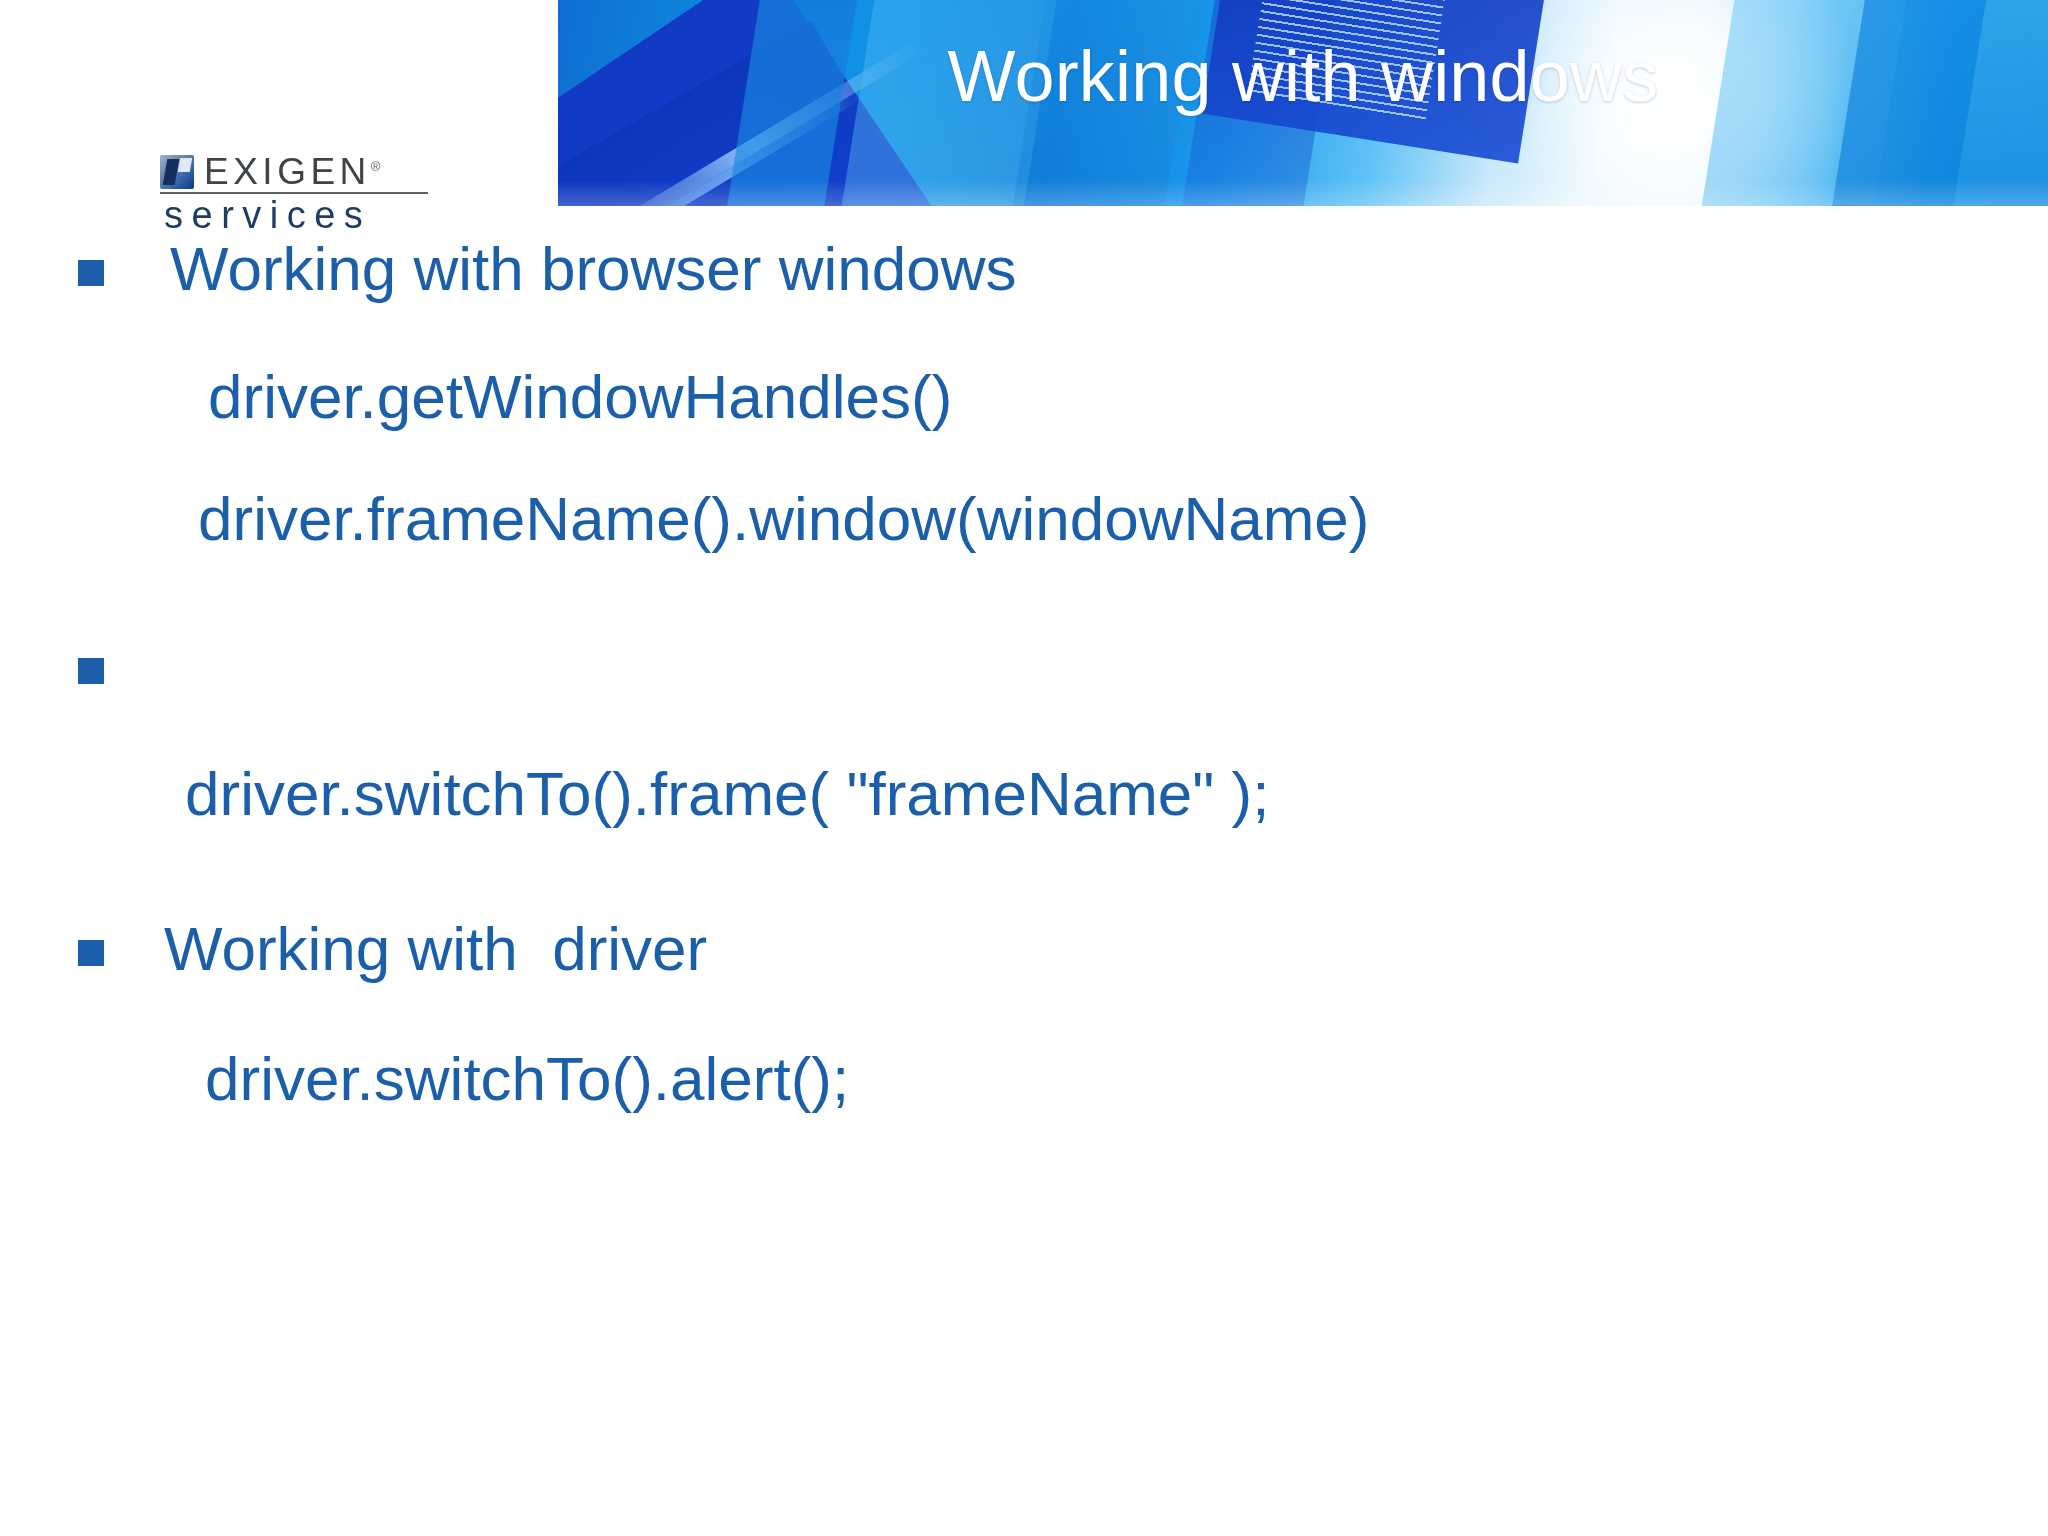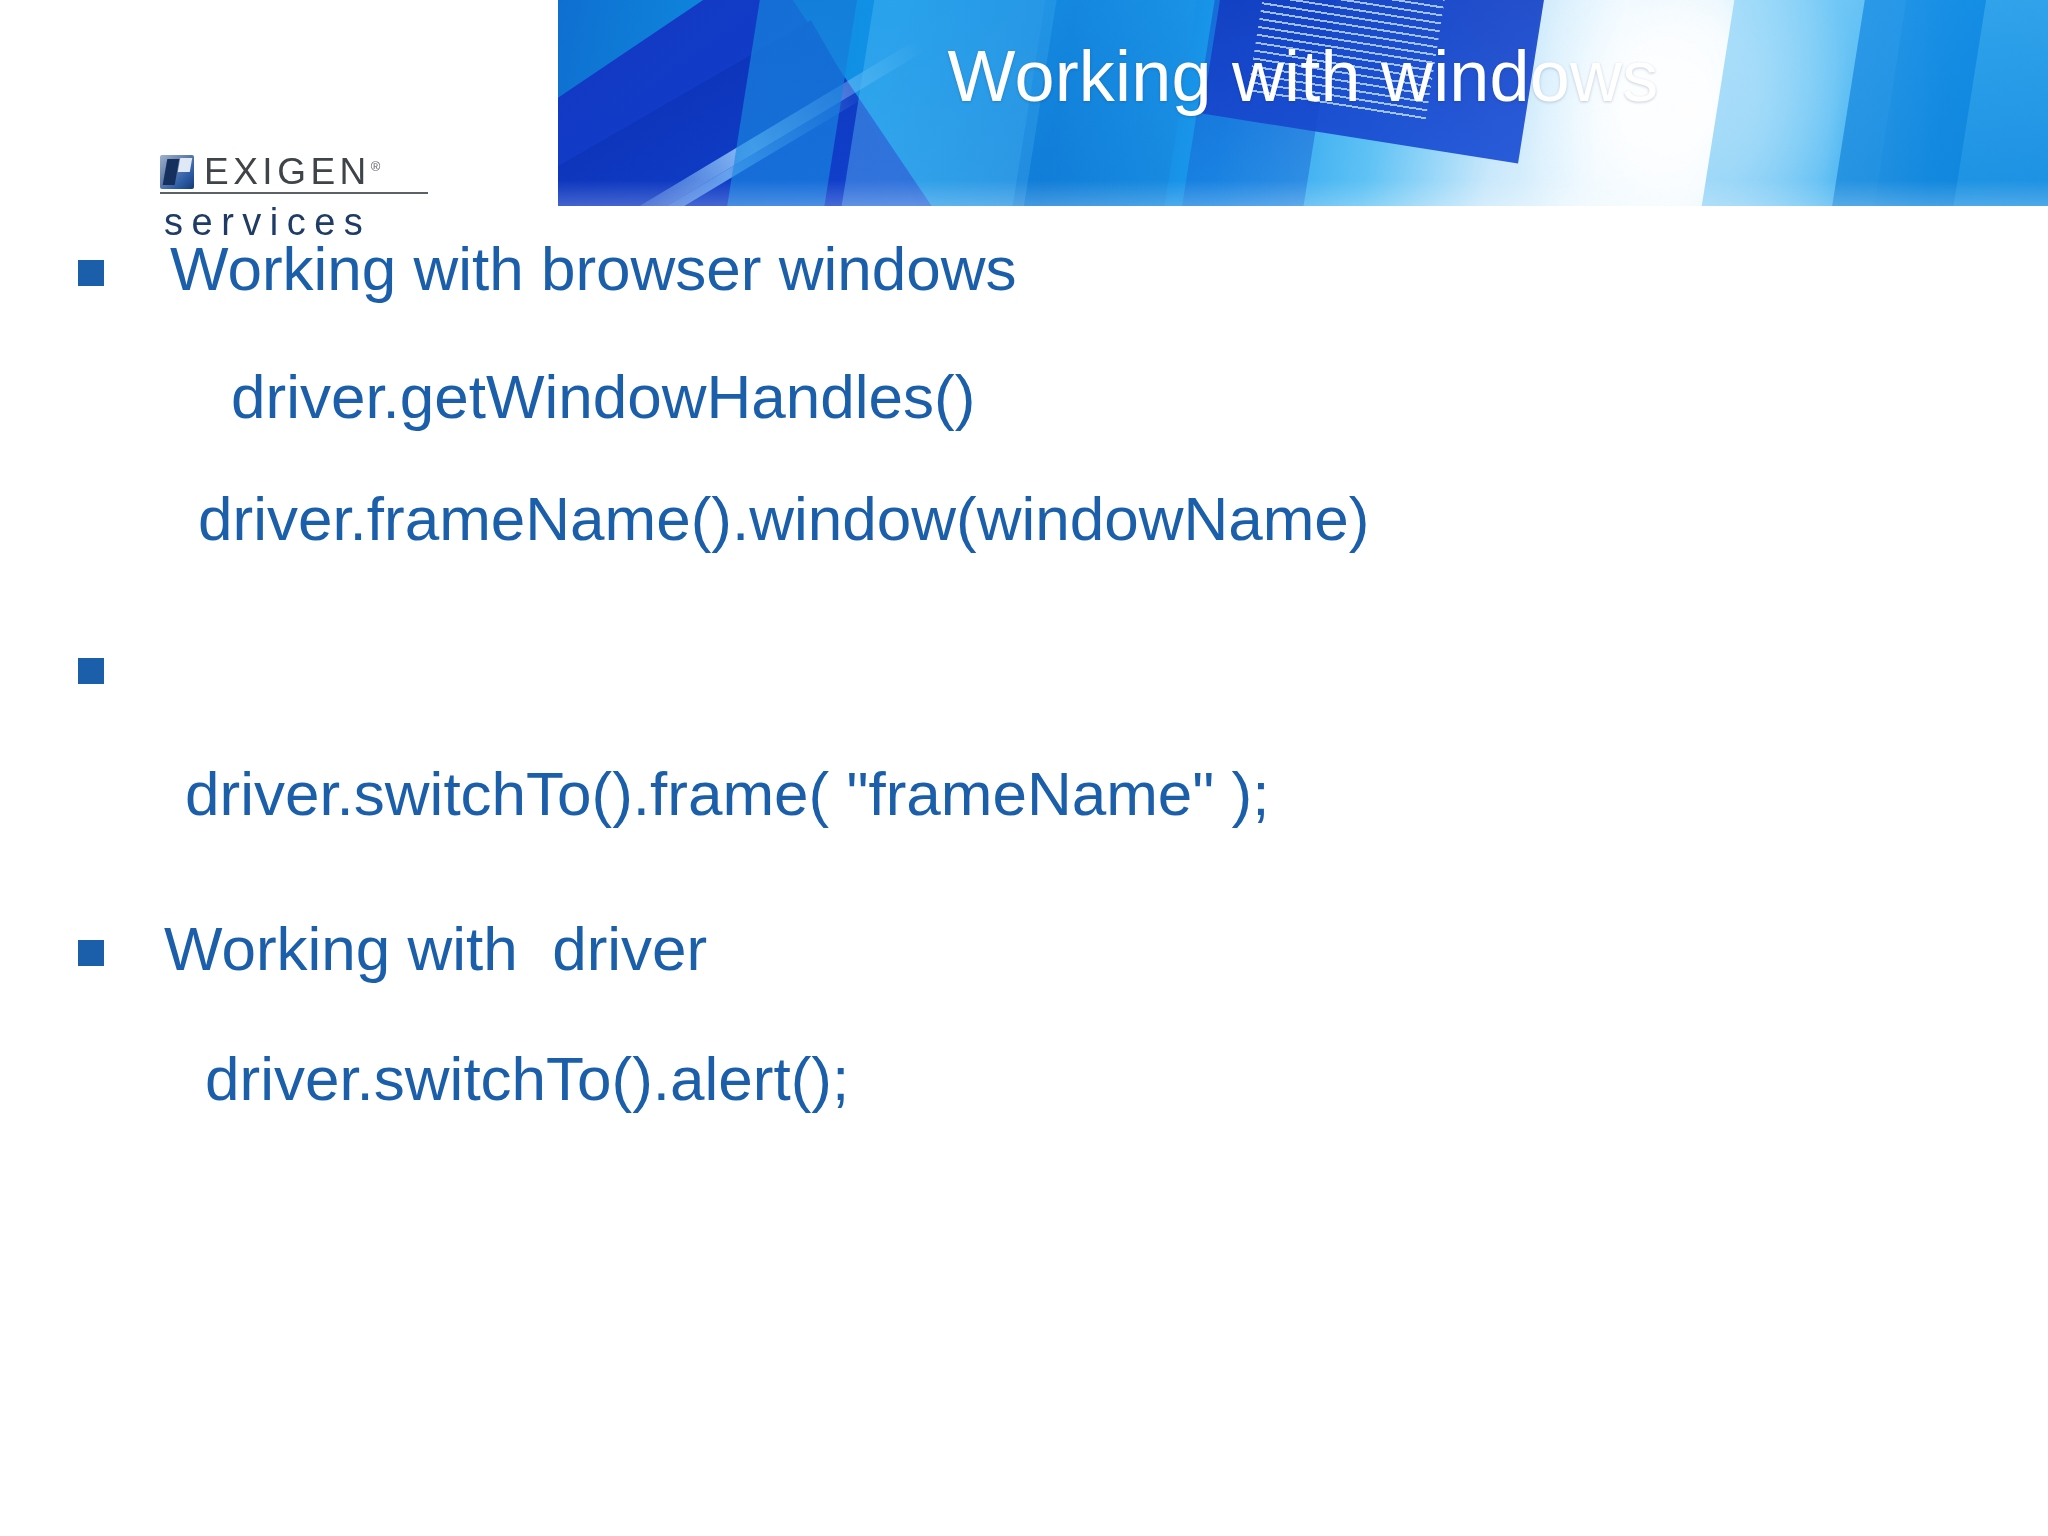--- a/index.html
+++ b/index.html
@@ -199,21 +199,21 @@
     letter-spacing: 0;
     color: #5c6166;
   }
   #logo-rule {
     width: 268px;
     height: 2px;
     background: #5c6166;
     margin-top: 3px;
   }
   #logo-sub {
-    margin-top: 9px;
+    margin-top: 2px;
     font-size: 38px;
     letter-spacing: 8.5px;
     color: #1f3c66;
     text-align: left;
     padding-left: 4px;
     line-height: 1.05;
   }
 
   
   #body {
@@ -245,21 +245,21 @@
   .code-line {
     position: absolute;
     font-size: 62px;
     color: #1b5faa;
     line-height: 1.0;
     white-space: pre;
   }
 
   
   #row-windows   { left: 78px;  top: 0px; gap: 6px; }
-  #code-handles  { left: 208px; top: 128px; margin-left: 23px; }
+  #code-handles  { left: 208px; top: 128px; }
   #code-window   { left: 198px; top: 250px; }
   #row-frames    { left: 78px;  top: 398px; }
   #code-frame    { left: 185px; top: 525px; }
   #row-alerts    { left: 78px;  top: 680px; }
   #code-alert    { left: 205px; top: 810px; }
 
   
   #footer { position: absolute; left: 0; top: 1434px; width: 2048px; height: 60px; }
   #page-number {
     position: absolute;

